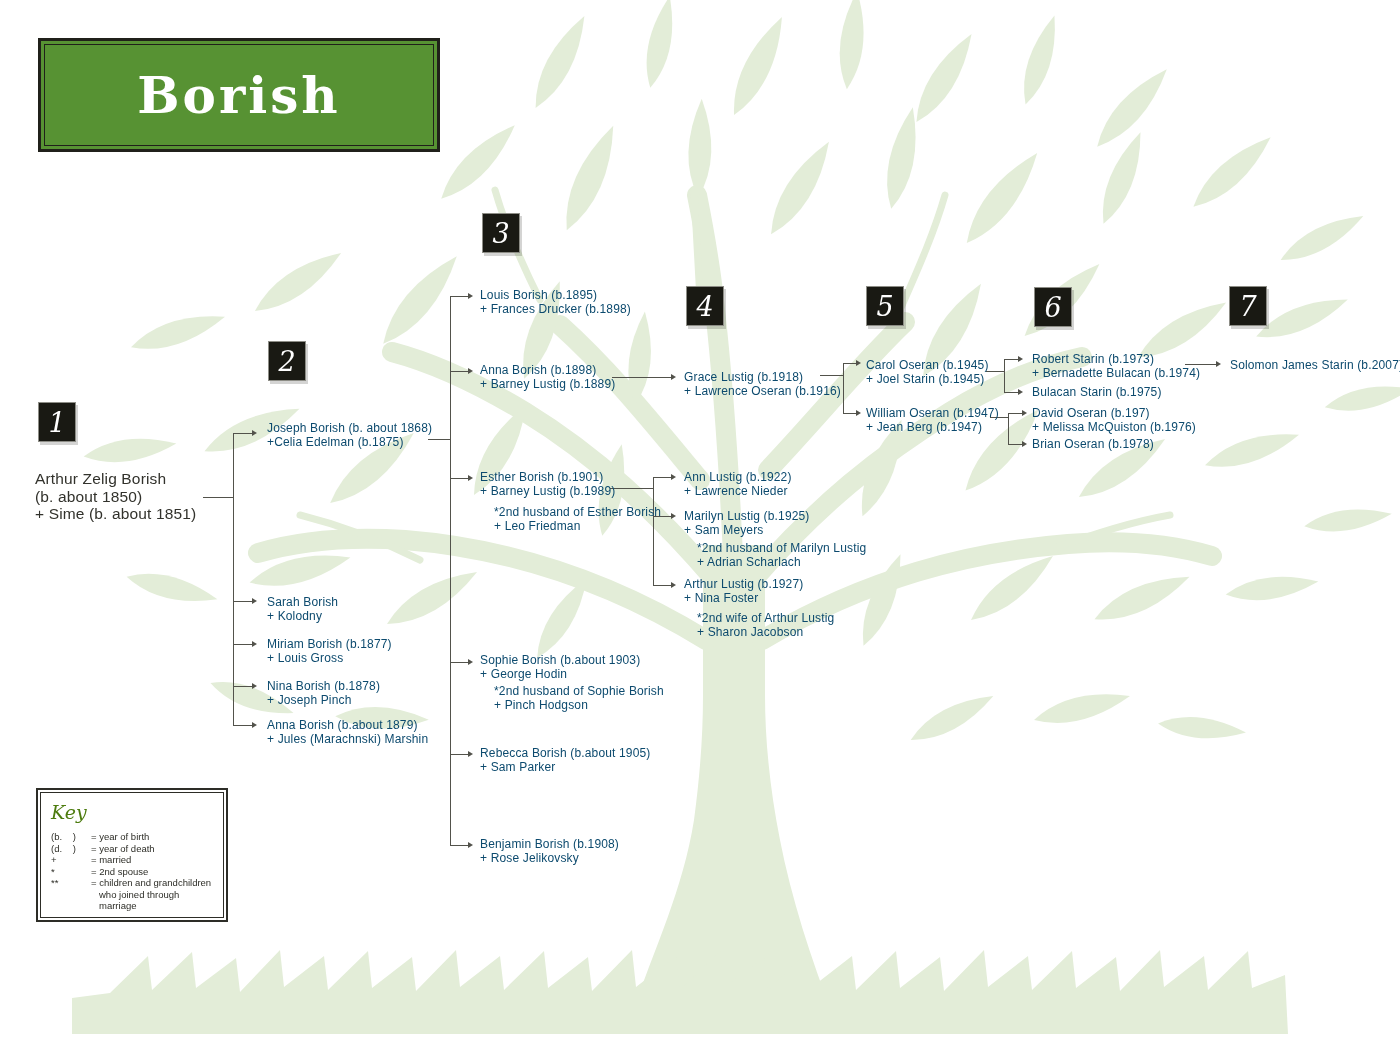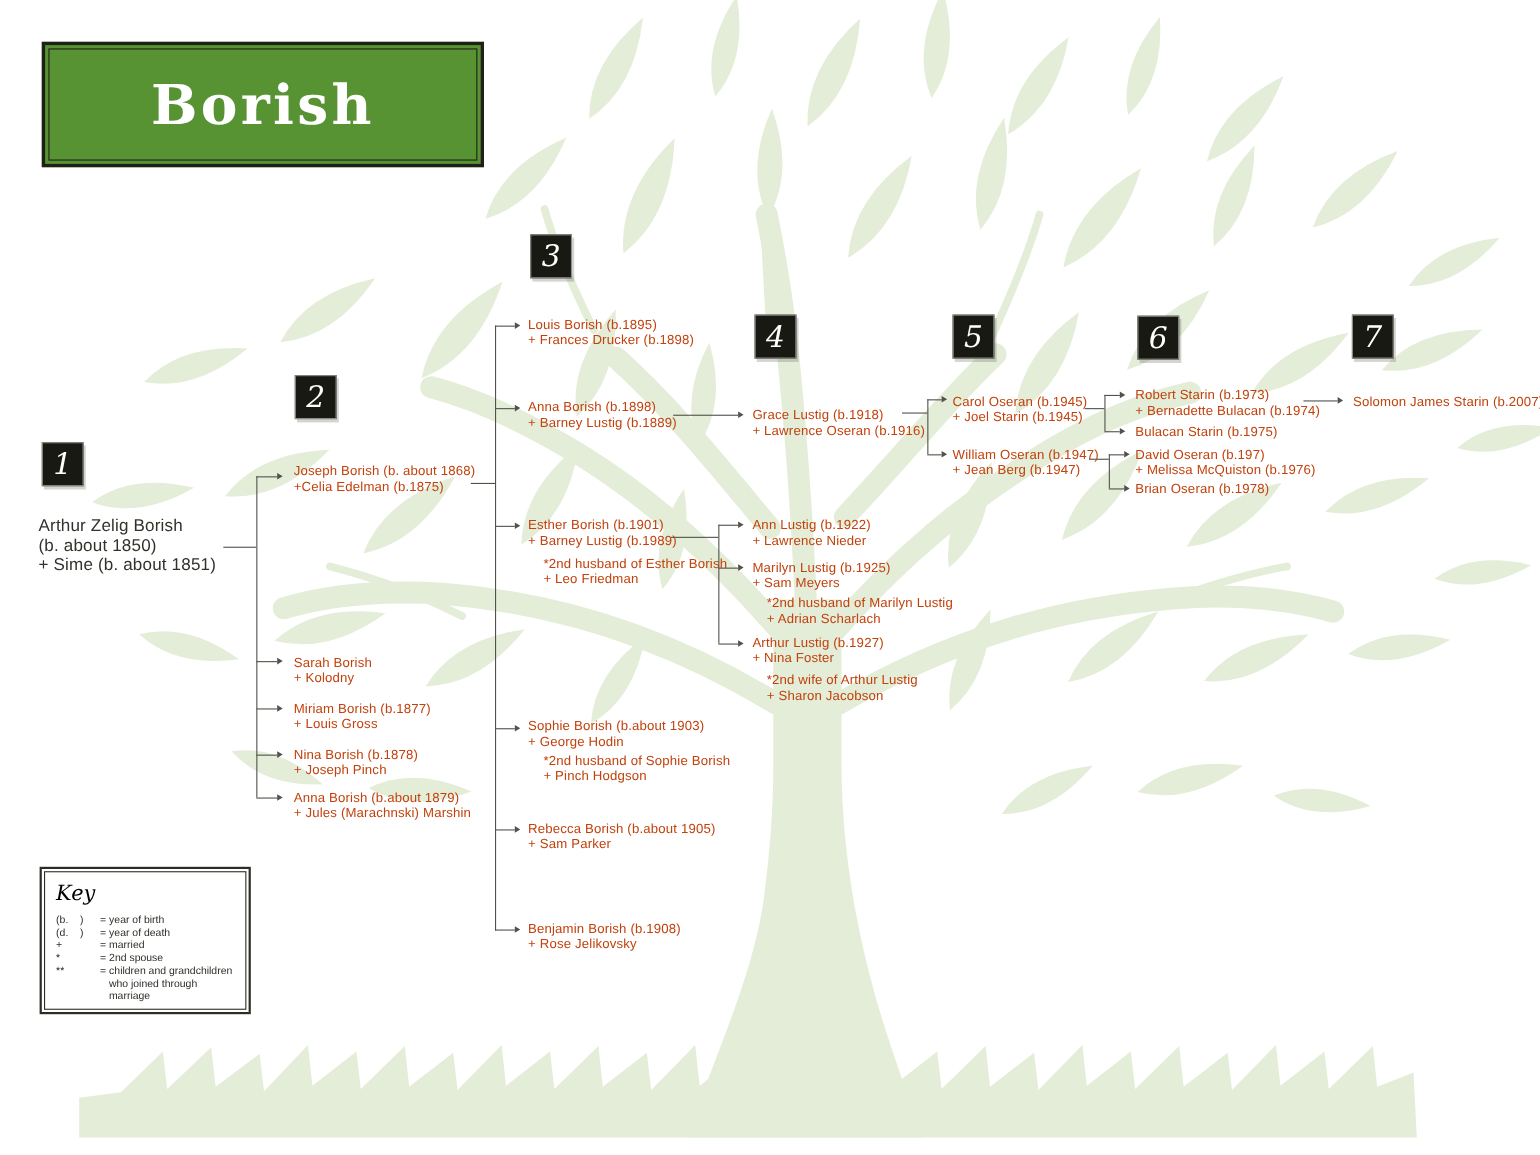--- a/index.html
+++ b/index.html
@@ -14,35 +14,35 @@
           display:flex;align-items:center;justify-content:center;font-weight:bold;}
   .banner-title{font-family:"DejaVu Serif",serif;font-size:50px;color:#ffffff;letter-spacing:3px;}
 
   
   .badge{position:absolute;width:38px;height:40px;box-sizing:border-box;background:#191913;
          border:1px solid #8d8d86;box-shadow:2px 3px 0 rgba(60,60,55,.22);
          color:#fff;display:flex;align-items:center;justify-content:center;
          font-family:"DejaVu Serif",serif;font-style:italic;font-size:27px;z-index:2;}
 
   
-  .person{position:absolute;font-size:12px;line-height:14px;color:#c2410c;
+  .person{position:absolute;font-size:12px;line-height:14px;color:#0c4a6e;
           white-space:nowrap;letter-spacing:.15px;z-index:2;}
   .person.big{font-size:15.5px;line-height:17.5px;color:#32322c;}
 
   
   .hline{position:absolute;height:1px;background:#52524b;z-index:1;}
   .vline{position:absolute;width:1px;background:#52524b;z-index:1;}
   .arr{position:absolute;width:0;height:0;border-left:5px solid #52524b;
        border-top:3px solid transparent;border-bottom:3px solid transparent;z-index:1;}
 
   
   .keybox{position:absolute;left:36px;top:788px;width:192px;height:134px;box-sizing:border-box;
           background:#fff;border:2px solid #2d2d27;z-index:2;}
   .keybox-inner{position:absolute;inset:2px;border:1px solid #2d2d27;padding:8px 10px;box-sizing:border-box;}
-  .key-title{font-family:"DejaVu Serif",serif;font-style:italic;font-size:19px;color:#000000;margin-bottom:8px;}
+  .key-title{font-family:"DejaVu Serif",serif;font-style:italic;font-size:19px;color:#4d7c0f;margin-bottom:8px;}
   .key-row{display:grid;grid-template-columns:40px 1fr;font-size:9.5px;line-height:11.5px;color:#2d2d27;}
   .ks{white-space:pre;}
   .km2{display:block;padding-left:8px;}
 </style>
 </head>
 <body>
 
 <div id="stage">
 
   <svg class="tree-bg" width="1400" height="1050" viewBox="0 0 1400 1050" aria-hidden="true">

